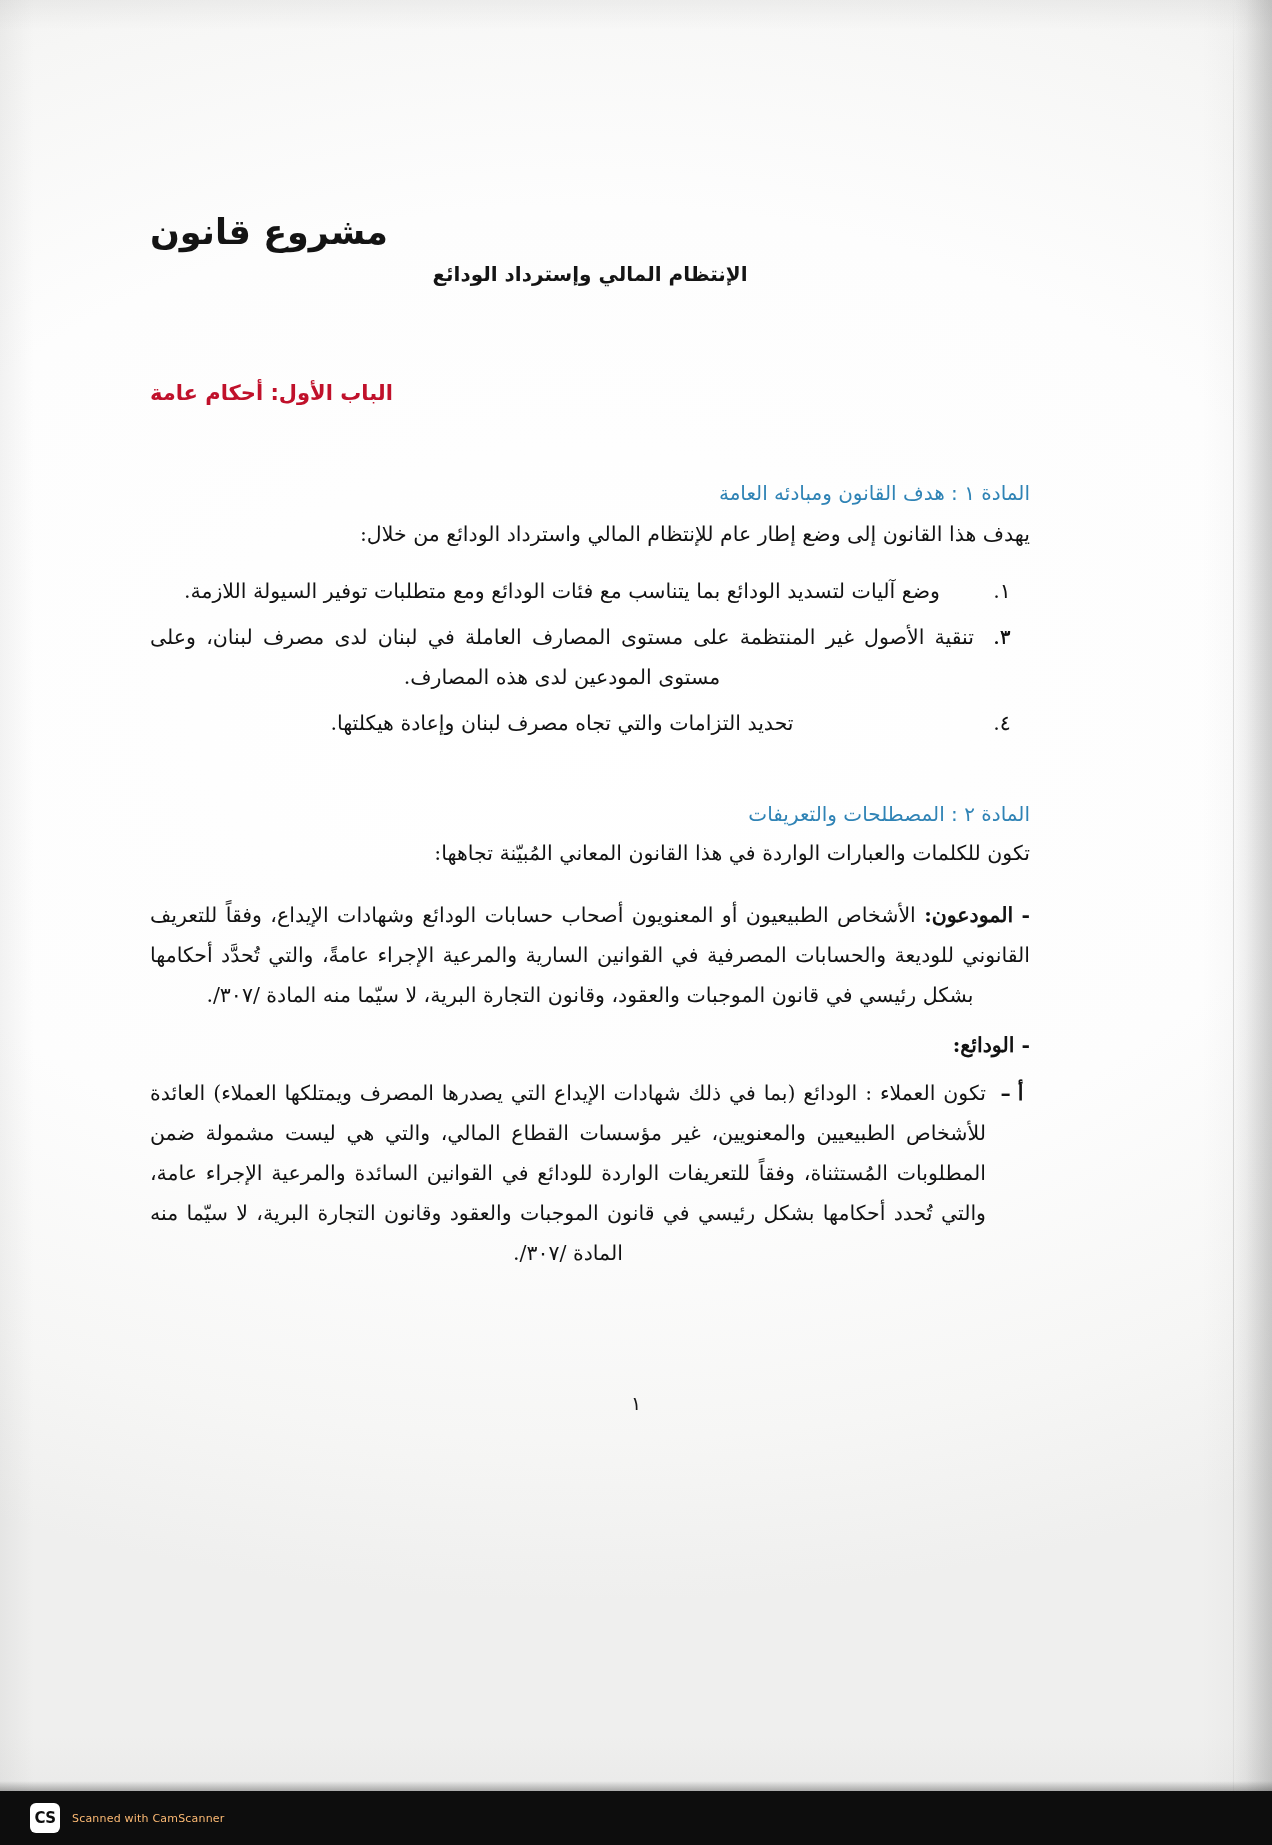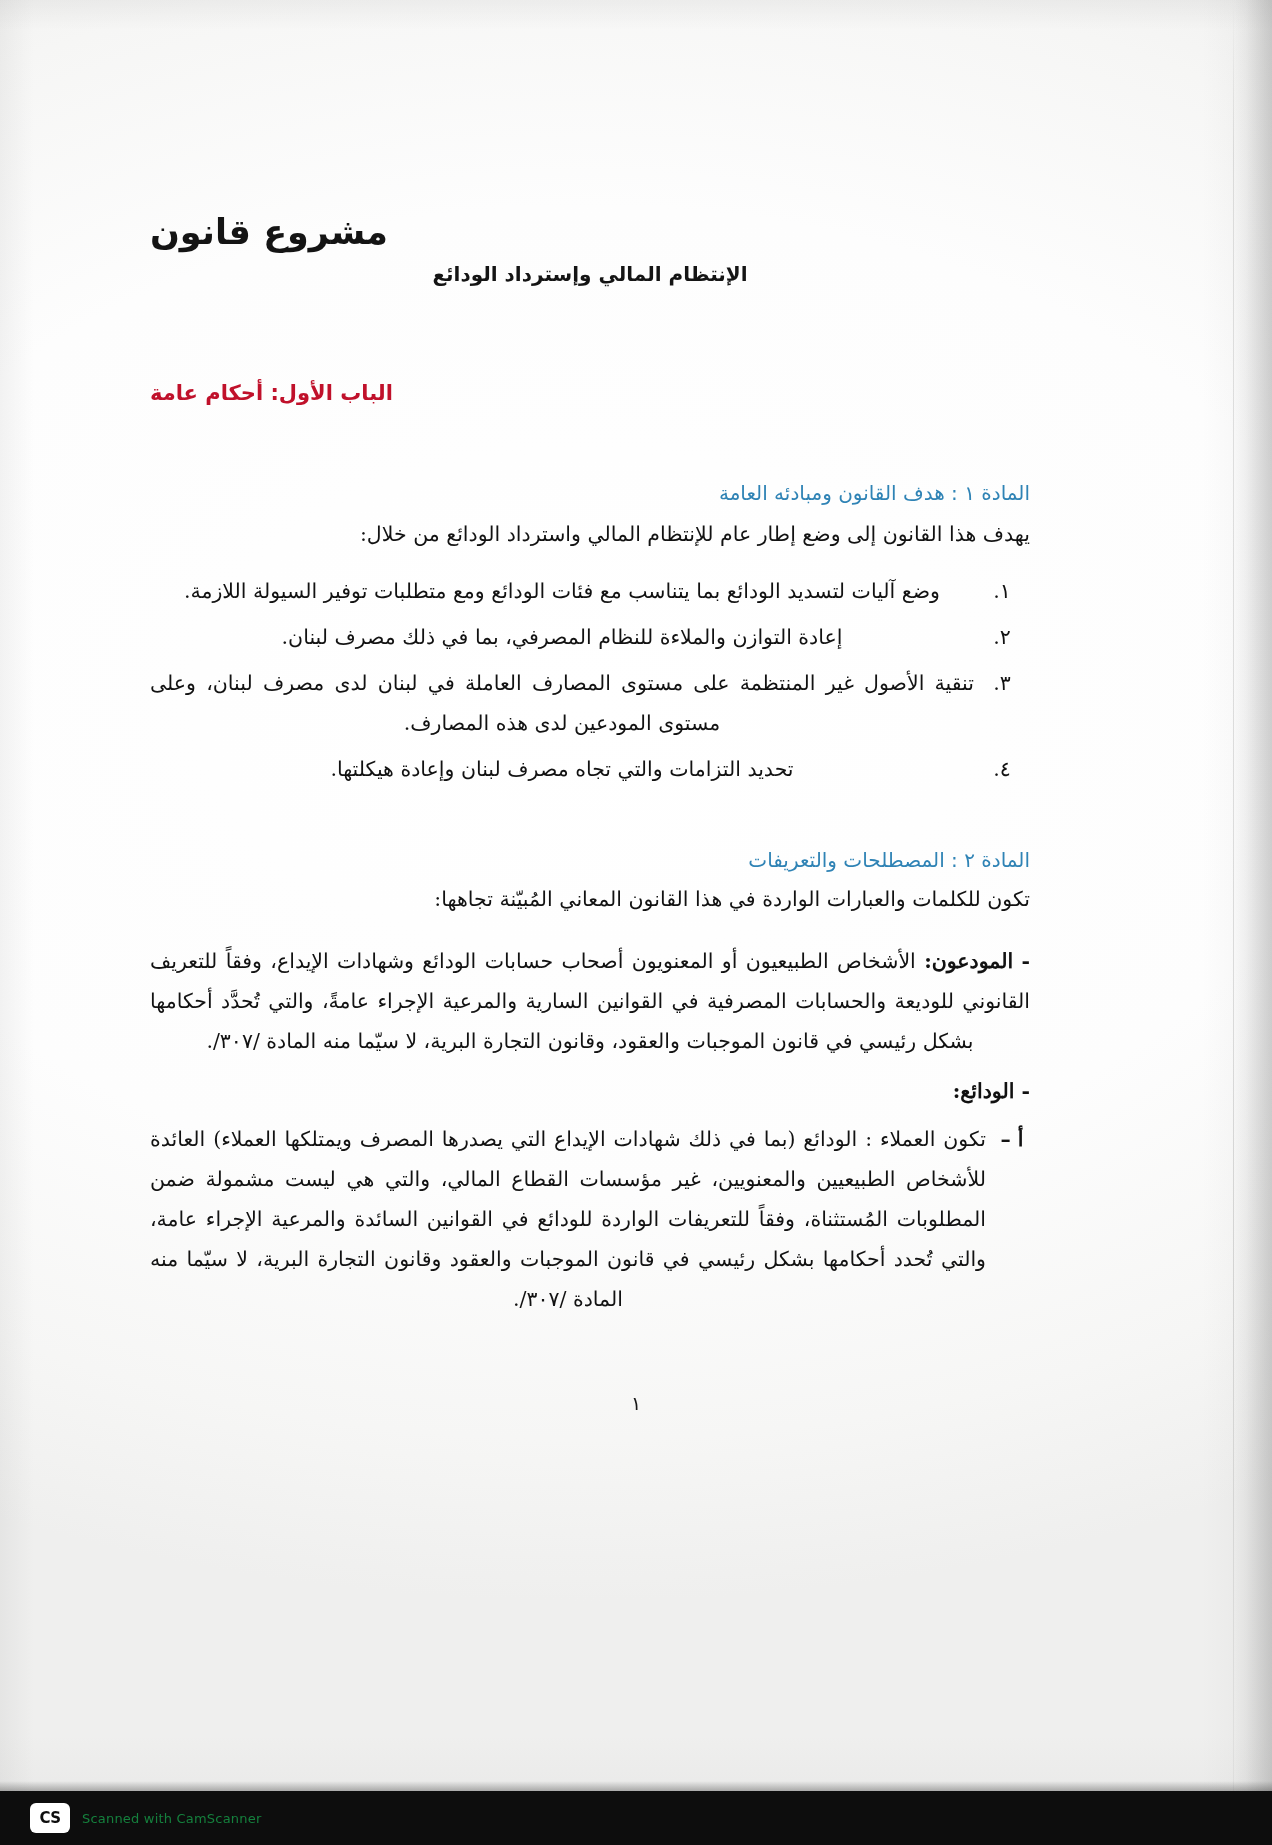--- a/index.html
+++ b/index.html
@@ -214,38 +214,38 @@
     background: #0d0d0d;
     display: flex;
     align-items: center;
     gap: 12px;
     padding-right: 0;
     padding-left: 14px;
     box-sizing: border-box;
     direction: ltr;
   }
   .cs-logo {
-    width: 40px;
+    width: 30px;
     height: 30px;
     margin-left: 16px;
     border-radius: 6px;
     background: #ffffff;
     color: #0d0d0d;
     font-family: "DejaVu Sans", "Liberation Sans", sans-serif;
     font-weight: 700;
     font-size: 15px;
     display: flex;
     align-items: center;
     justify-content: center;
     letter-spacing: -0.5px;
   }
   .cs-text {
-    color: #15803d;
-    font-family: "DejaVu Sans", "Liberation Sans", sans-serif;
-    font-size: 13px;
+    color: #fdba74;
+    font-family: "DejaVu Sans", "Liberation Sans", sans-serif;
+    font-size: 11px;
     letter-spacing: 0.2px;
   }
   .footer-strip {
     position: absolute;
     left: 0;
     bottom: 54px;
     width: 1272px;
     height: 10px;
     background: linear-gradient(to top, rgba(0,0,0,0.28), rgba(0,0,0,0));
   }
@@ -270,21 +270,20 @@
 
     <p class="para intro-1">يهدف هذا القانون إلى وضع إطار عام للإنتظام المالي واسترداد الودائع من خلال:</p>
 
     <ol class="num-list">
       <li>
         <span class="marker">١.</span>
         <span>وضع آليات لتسديد الودائع بما يتناسب مع فئات الودائع ومع متطلبات توفير السيولة اللازمة.</span>
       </li>
       <li>
         <span class="marker">٢.</span>
-        <span>إعادة التوازن والملاءة للنظام المصرفي، بما في ذلك مصرف لبنان.</span>
       </li>
       <li>
         <span class="marker">٣.</span>
         <span>تنقية الأصول غير المنتظمة على مستوى المصارف العاملة في لبنان لدى مصرف لبنان، وعلى مستوى المودعين لدى هذه المصارف.</span>
       </li>
       <li>
         <span class="marker">٤.</span>
         <span>تحديد التزامات والتي تجاه مصرف لبنان وإعادة هيكلتها.</span>
       </li>
     </ol>

